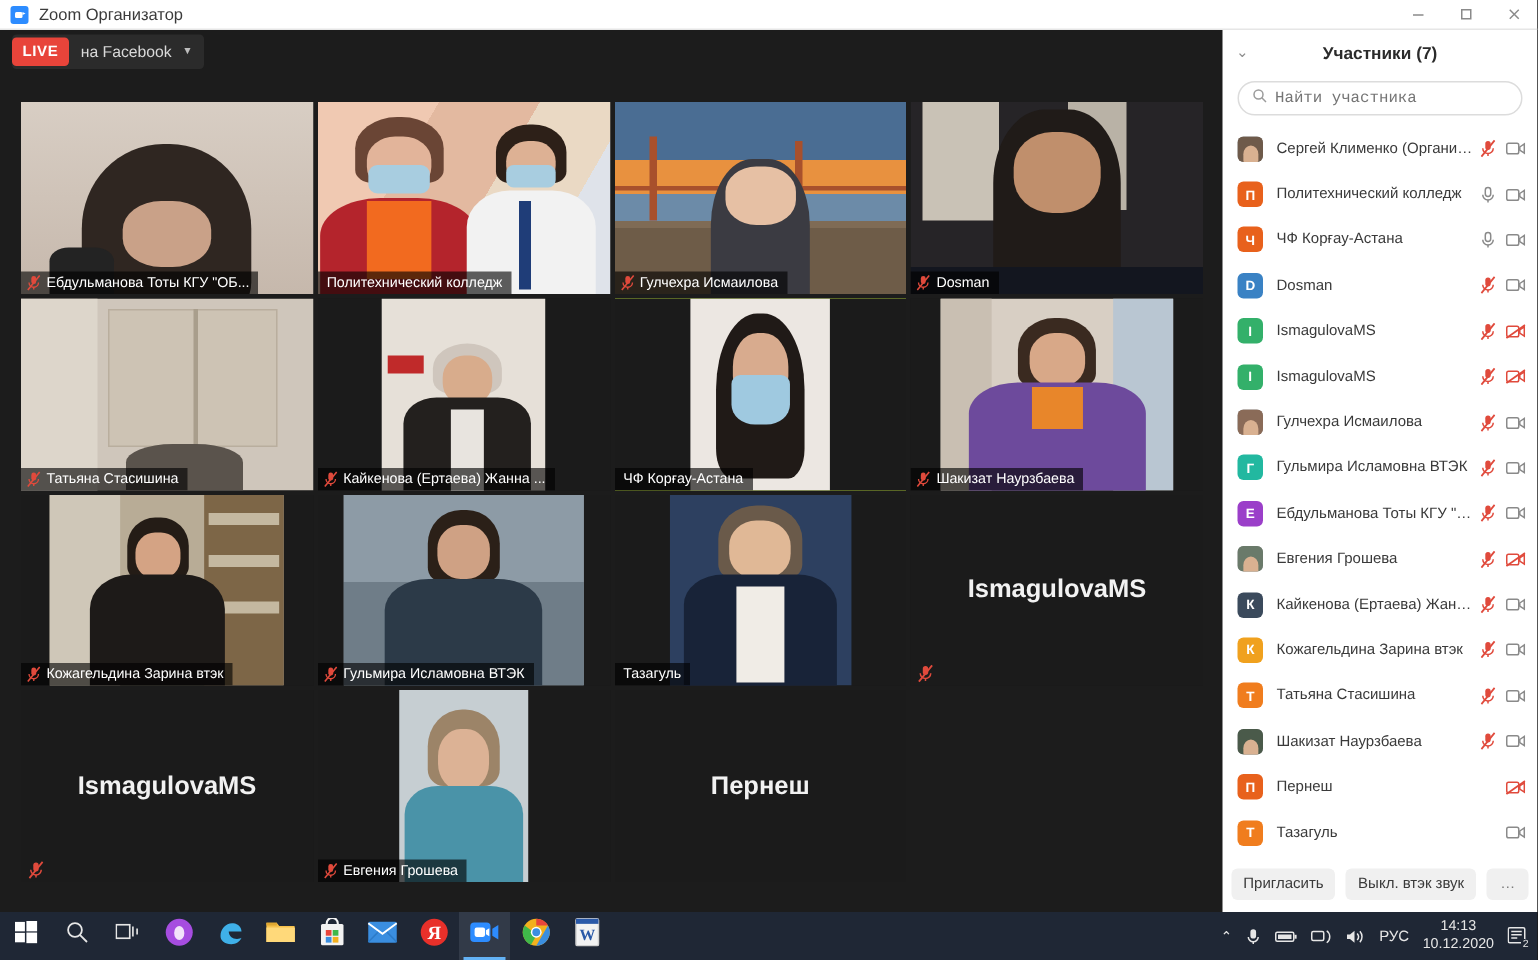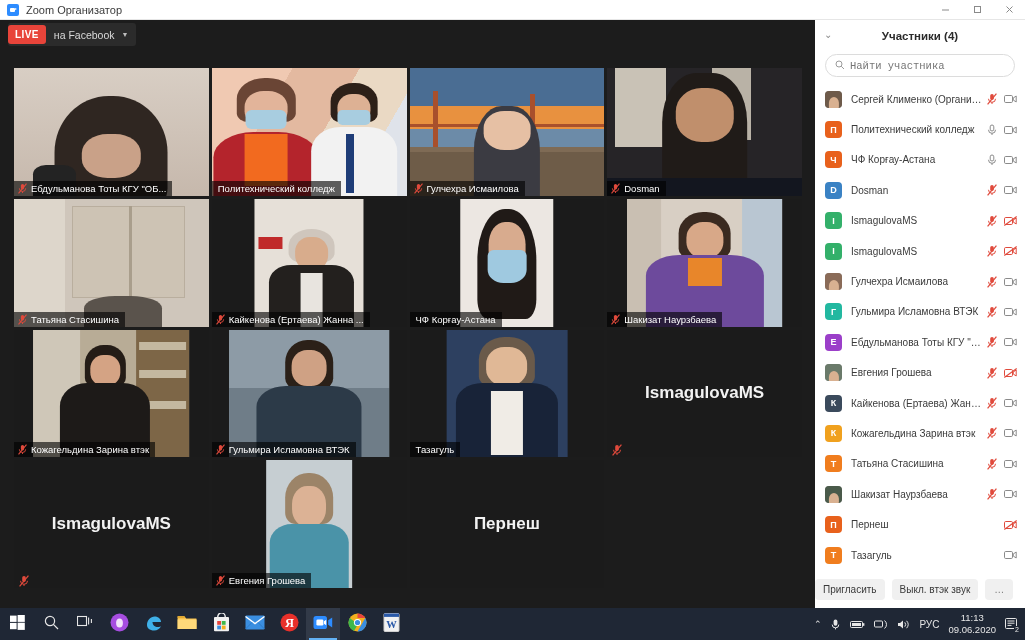--- a/index.html
+++ b/index.html
@@ -133,21 +133,21 @@
     color: #fff; font-size: 9px; font-weight: bold; overflow: hidden;
     position: relative;
   }
   .pname {
     margin-left: 9px; font-size: 10px; color: #3a3a3a;
     white-space: nowrap; overflow: hidden; text-overflow: ellipsis; flex: 1;
   }
   .picons { display: flex; align-items: center; gap: 7px; flex: none; margin-left: 4px; }
   .picons svg { display: block; }
   .panel-foot {
-    height: 32px; display: flex; align-items: center; justify-content: flex-start;
+    height: 32px; display: flex; align-items: center; justify-content: center;
     gap: 7px; flex: none; padding-bottom: 6px;
   }
   .pbtn {
     background: #f0f0f0; border: 0; border-radius: 4px; color: #3a3a3a;
     font-size: 10px; padding: 5px 8px; font-family: "Liberation Sans", sans-serif;
     white-space: nowrap;
   }
   .pbtn.more { padding: 5px 9px; color: #7a7a7a; }
 
   
@@ -453,21 +453,21 @@
         <div class="tile">
           <div class="vidbg" style="background:#1b1b1b"></div>
           <div class="placeholder-name">Пернеш</div>
         </div>
       </div>
   </div>
 
   <div class="panel">
     <div class="panel-head">
       <span class="panel-chevron">⌄</span>
-      <span class="panel-title">Участники (4)</span>
+      <span class="panel-title">Участники (7)</span>
     </div>
 
     <div class="search-wrap">
       <div class="search-box">
         <span class="search-ico">
           <svg width="10" height="10" viewBox="0 0 10 10">
               <circle cx="4" cy="4" r="3" fill="none" stroke="#9b9b9b" stroke-width="1"></circle>
               <line x1="6.2" y1="6.2" x2="9" y2="9" stroke="#9b9b9b" stroke-width="1"></line>
             </svg>
         </span>
@@ -918,22 +918,22 @@
       </span>
       <span class="tray-ico">
         <svg width="13" height="11" viewBox="0 0 13 11">
             <path d="M1 4h2l3-2.5v8L3 7H1z" fill="#e6e6e6"></path>
             <path d="M7.8 3.3a3.4 3.4 0 0 1 0 4.4" fill="none" stroke="#e6e6e6" stroke-width="1"></path>
             <path d="M9.6 1.8a5.6 5.6 0 0 1 0 7.4" fill="none" stroke="#e6e6e6" stroke-width="1"></path>
           </svg>
       </span>
       <span>РУС</span>
       <span class="clock">
-        <span>11:13</span><br>
-        <span>09.06.2020</span>
+        <span>14:13</span><br>
+        <span>10.12.2020</span>
       </span>
       <span class="tray-ico" style="position:relative;">
         <svg width="14" height="13" viewBox="0 0 14 13">
             <rect x="0.5" y="0.5" width="11" height="10" rx="1" fill="none" stroke="#e6e6e6" stroke-width="1"></rect>
             <line x1="2.5" y1="3" x2="9.5" y2="3" stroke="#e6e6e6" stroke-width="1"></line>
             <line x1="2.5" y1="5.2" x2="9.5" y2="5.2" stroke="#e6e6e6" stroke-width="1"></line>
             <line x1="2.5" y1="7.4" x2="6.5" y2="7.4" stroke="#e6e6e6" stroke-width="1"></line>
           </svg>
         <span style="position:absolute;right:-1px;bottom:-2px;font-size:7px;background:#1f2735;color:#e6e6e6;padding:0 1px;">2</span>
       </span>

